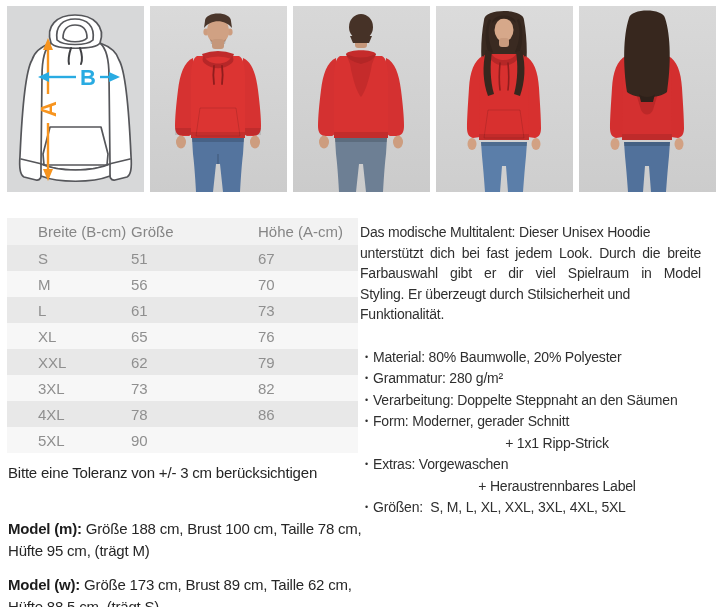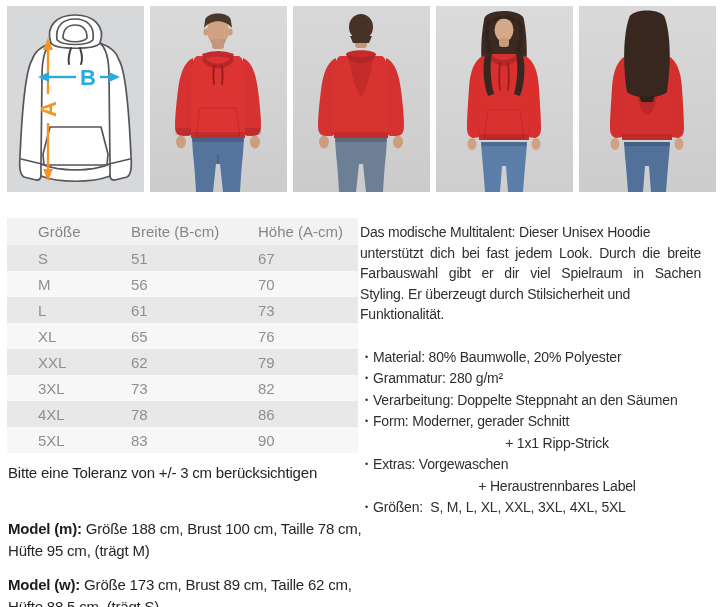--- a/index.html
+++ b/index.html
@@ -224,22 +224,22 @@
       <path d="M 60,88 C 62,92 74,92 76,88 L 74,96 L 62,96 Z" fill="#2e211a"></path>
 
       <path d="M 45,136 L 91,136 L 90,150 C 89,160 88,172 87,186 L 72,186 L 70,160 L 66,160 L 64,186 L 49,186 C 48,172 47,160 46,150 Z" fill="#51719b"></path>
       <rect x="45" y="136" width="46" height="4" fill="rgba(0,0,0,0.15)"></rect>
     </svg>
   </div>
 </div>
 
 <div class="size-table">
   <div class="st-row st-header">
+    <div>Breite (B-cm)</div>
     <div>Größe</div>
-    <div>Breite (B-cm)</div>
     <div>Höhe (A-cm)</div>
   </div>
   <div class="st-row dark">
     <div>S</div>
     <div>51</div>
     <div>67</div>
   </div>
   <div class="st-row light">
     <div>M</div>
     <div>56</div>
@@ -265,29 +265,28 @@
     <div>73</div>
     <div>82</div>
   </div>
   <div class="st-row dark">
     <div>4XL</div>
     <div>78</div>
     <div>86</div>
   </div>
   <div class="st-row light">
     <div>5XL</div>
-    <div>83</div>
     <div>90</div>
   </div>
 </div>
 
 <div class="desc">
   <div class="intro-line">Das modische Multitalent: Dieser Unisex Hoodie</div>
   <div class="intro-line j">unterstützt dich bei fast jedem Look. Durch die breite</div>
-  <div class="intro-line j">Farbauswahl gibt er dir viel Spielraum in Sachen</div>
+  <div class="intro-line j">Farbauswahl gibt er dir viel Spielraum in Model</div>
   <div class="intro-line">Styling. Er überzeugt durch Stilsicherheit und</div>
   <div class="intro-line">Funktionalität.</div>
 
   <div class="bullets">
     <div class="bullet">
       <span class="dot">•</span>
       <span class="btext">Material: 80% Baumwolle, 20% Polyester</span>
     </div>
     <div class="bullet">
       <span class="dot">•</span>

